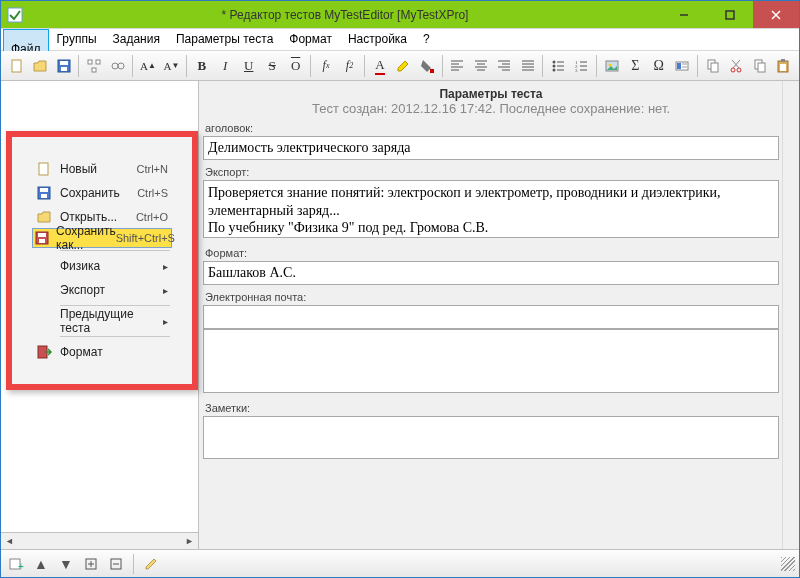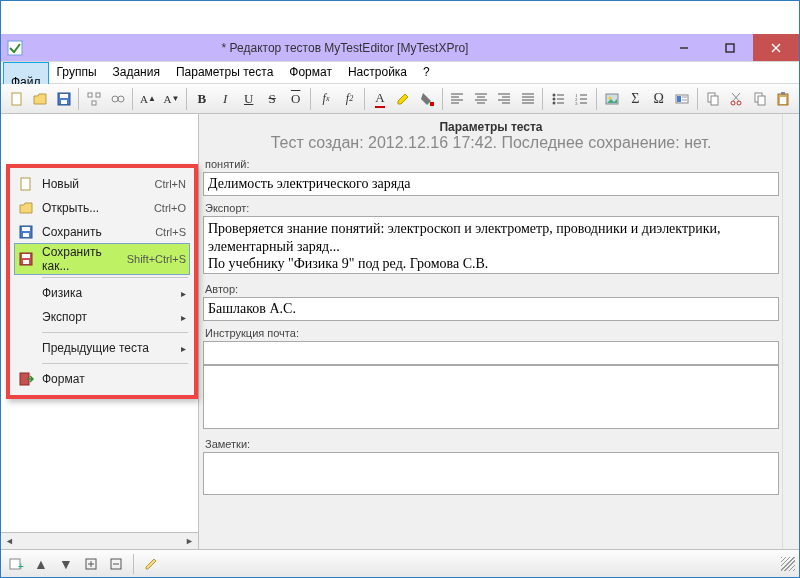--- a/index.html
+++ b/index.html
@@ -1,18 +1,18 @@
 <!DOCTYPE html>
 <html><head>
 <meta charset="utf-8">
 <style>
 * { box-sizing: border-box; margin: 0; padding: 0; }
 body { font-family: "Segoe UI", Tahoma, sans-serif; font-size: 12px; background: #fff; overflow: hidden; }
 .window { width: 800px; height: 578px; border: 1px solid #2e7cbf; display: flex; flex-direction: column; background: #fff; }
-.titlebar { height: 28px; background: #c4b5fd; display: flex; align-items: center; border-bottom: 1px solid #d8d8d8; margin-top: 33px; }
+.titlebar { height: 28px; background: #84cc16; display: flex; align-items: center; border-bottom: 1px solid #d8d8d8; }
 .titlebar-icon { width: 16px; height: 16px; margin: 0 6px; display:inline-block; }
 .titlebar-title { flex: 1; text-align: center; color: #333; font-size: 12px; }
 .win-controls { display: flex; }
 .win-btn { width: 46px; height: 27px; display: flex; align-items: center; justify-content: center; color: #333; }
 .win-close { background: #c75050; color: #fff; }
 .menubar { height: 22px; background: #fff; display: flex; align-items: stretch; border-bottom: 1px solid #d8d8d8; padding: 0 2px; }
 .menu-item { padding: 3px 8px; cursor: default; }
 .menu-item.open { background: #cde6f7; border: 1px solid #0ea5e9; padding: 12px 7px; }
 .toolbar { height: 30px; background: linear-gradient(#fdfdfd,#eaeaea); border-bottom: 1px solid #c0c0c0; display: flex; align-items: center; padding: 0 4px; gap: 0; }
 .tb-btn { width: 24px; height: 24px; display: flex; align-items: center; justify-content: center; border: 1px solid transparent; font-family: "Times New Roman", serif; color:#333; font-size:13px;}
@@ -20,33 +20,33 @@
 .main { flex: 1; display: flex; position: relative; overflow: hidden; }
 .left-pane { width: 198px; border-right: 1px solid #c0c0c0; background: #fff; display:flex; flex-direction:column; }
 .left-body { flex:1; }
 .left-scroll { height:17px; border-top:1px solid #c0c0c0; background:#f0f0f0; display:flex; align-items:center; }
 .left-scroll .arrow { width:17px; height:15px; display:flex; align-items:center; justify-content:center; font-size:9px; color:#555;}
 .left-scroll .track { flex:1; }
 .right-pane { flex: 1; background: #f0f0f0; overflow: hidden; position: relative; }
 .right-scroll-v { position:absolute; right:0; top:0; bottom:0; width:17px; background:#f0f0f0; border-left:1px solid #dcdcdc; }
 .params { padding: 4px 20px 4px 4px; }
 .params-head { text-align: center; font-weight: bold; color: #333; font-size: 12px; padding-top:2px;}
-.params-sub { text-align: center; color: #888; font-size: 16px; margin-bottom: 6px; }
+.params-sub { text-align: center; color: #888; font-size: 13px; margin-bottom: 6px; }
 .field-label { color: #444; font-size: 11px; margin: 6px 0 2px 2px; }
 .field-input { width: 100%; border: 1px solid #a9a9a9; background: #fff; padding: 3px 4px; font-family: "Times New Roman", serif; font-size: 14px; color: #000; }
 .field-textarea { width: 100%; border: 1px solid #a9a9a9; background: #fff; padding: 3px 4px; font-family: "Times New Roman", serif; font-size: 14px; color: #000; line-height: 1.25; min-height: 48px; resize: none; }
 .ta-med { min-height: 64px; }
 .ta-small { min-height: 34px; }
 .statusbar { height: 28px; background: linear-gradient(#fdfdfd,#e8e8e8); border-top: 1px solid #c0c0c0; display: flex; align-items: center; padding: 0 4px; gap: 3px; }
 .sb-btn { width: 22px; height: 22px; display: flex; align-items: center; justify-content: center; color:#555; font-size:14px;}
 .sb-sep { width: 1px; height: 20px; background: #c0c0c0; margin: 0 3px; }
 .sb-grip { margin-left:auto; width:14px; height:14px; background: repeating-linear-gradient(135deg,#999 0 1px,transparent 1px 3px); }
-.dropdown { position: absolute; left: 5px; top: 50px; width: 192px; background: #f3f3f3; border: 4px solid #ef4444; box-shadow: 2px 3px 6px rgba(0,0,0,0.25); z-index: 100; padding: 4px; }
+.dropdown { position: absolute; left: 5px; top: 50px; width: 192px; background: #f3f3f3; border: 6px solid #ef4444; box-shadow: 2px 3px 6px rgba(0,0,0,0.25); z-index: 100; padding: 20px; }
 .dd-row { display: flex; align-items: center; height: 24px; padding: 0 4px 0 2px; position: relative; }
-.dd-row.hover { background: #bef264; border: 1px solid #7da2ce; height: 32px; padding: 0 3px 0 1px; margin:-1px 0;}
+.dd-row.hover { background: #fde047; border: 1px solid #7da2ce; height: 20px; padding: 0 3px 0 1px; margin:-1px 0;}
 .dd-ico { width: 20px; height: 20px; display: flex; align-items: center; justify-content: center; margin-right: 6px; }
 .dd-label { flex: 1; color: #222; }
 .dd-shortcut { color: #555; font-size: 11px; }
 .dd-sub { color:#444; font-size:10px; margin-left:4px;}
 .dd-sep { height: 1px; background: #c8c8c8; margin: 3px 2px 3px 28px; }
 svg { display:block; }
 </style>
 </head>
 <body>
 
@@ -259,71 +259,71 @@
         <div class="track"></div>
         <div class="arrow">►</div>
       </div>
     </div>
 
     <div class="right-pane">
       <div class="params">
         <div class="params-head">Параметры теста</div>
         <div class="params-sub">Тест создан: 2012.12.16 17:42. Последнее сохранение: нет.</div>
 
-        <div class="field-label">понятий:</div>
+        <div class="field-label">аголовок:</div>
         <input class="field-input" value="Делимость электрического заряда" style="">
 
         <div class="field-label">Экспорт:</div>
         <textarea class="field-textarea" style="min-height: 58px;">Проверяется знание понятий: электроскоп и электрометр, проводники и диэлектрики, элементарный заряд...
 По учебнику "Физика 9" под ред. Громова С.В.</textarea>
 
-        <div class="field-label">Автор:</div>
+        <div class="field-label">Формат:</div>
         <input class="field-input" value="Башлаков А.С." style="">
 
-        <div class="field-label">Инструкция почта:</div>
+        <div class="field-label">Электронная почта:</div>
         <input class="field-input" value="" style="">
 
         <textarea class="field-textarea ta-med" style=""></textarea>
 
         <div class="field-label">Заметки:</div>
         <textarea class="field-textarea ta-small" style=""></textarea>
       </div>
       <div class="right-scroll-v"></div>
     </div>
 
     <div class="dropdown">
       <div class="dd-row">
         <span class="dd-ico">
             <svg width="16" height="16">
               <rect x="3" y="2" width="9" height="12" fill="#fff" stroke="#b89b4a"></rect>
             </svg>
           </span>
         <span class="dd-label">Новый</span>
         <span class="dd-shortcut">Ctrl+N</span>
-      </div>
-      <div class="dd-row">
-        <span class="dd-ico">
-            <svg width="16" height="16">
-              <path d="M2 5h4l1-2h7v10H2z" fill="#f7d774" stroke="#b89b4a"></path>
-            </svg>
-          </span>
-        <span class="dd-label">Открыть...</span>
-        <span class="dd-shortcut">Ctrl+O</span>
       </div>
       <div class="dd-row">
         <span class="dd-ico">
             <svg width="16" height="16">
               <rect x="2" y="2" width="12" height="12" fill="#4a7bd1" stroke="#2a538f"></rect>
               <rect x="4" y="3" width="8" height="4" fill="#fff"></rect>
               <rect x="5" y="9" width="6" height="4" fill="#fff"></rect>
             </svg>
           </span>
         <span class="dd-label">Сохранить</span>
         <span class="dd-shortcut">Ctrl+S</span>
       </div>
+      <div class="dd-row">
+        <span class="dd-ico">
+            <svg width="16" height="16">
+              <path d="M2 5h4l1-2h7v10H2z" fill="#f7d774" stroke="#b89b4a"></path>
+            </svg>
+          </span>
+        <span class="dd-label">Открыть...</span>
+        <span class="dd-shortcut">Ctrl+O</span>
+      </div>
       <div class="dd-row hover">
         <span class="dd-ico">
             <svg width="16" height="16">
               <rect x="2" y="2" width="12" height="12" fill="#c75050" stroke="#8a2a2a"></rect>
               <rect x="4" y="3" width="8" height="4" fill="#fff"></rect>
               <rect x="5" y="9" width="6" height="4" fill="#fff"></rect>
             </svg>
           </span>
         <span class="dd-label">Сохранить как...</span>
         <span class="dd-shortcut">Shift+Ctrl+S</span>

